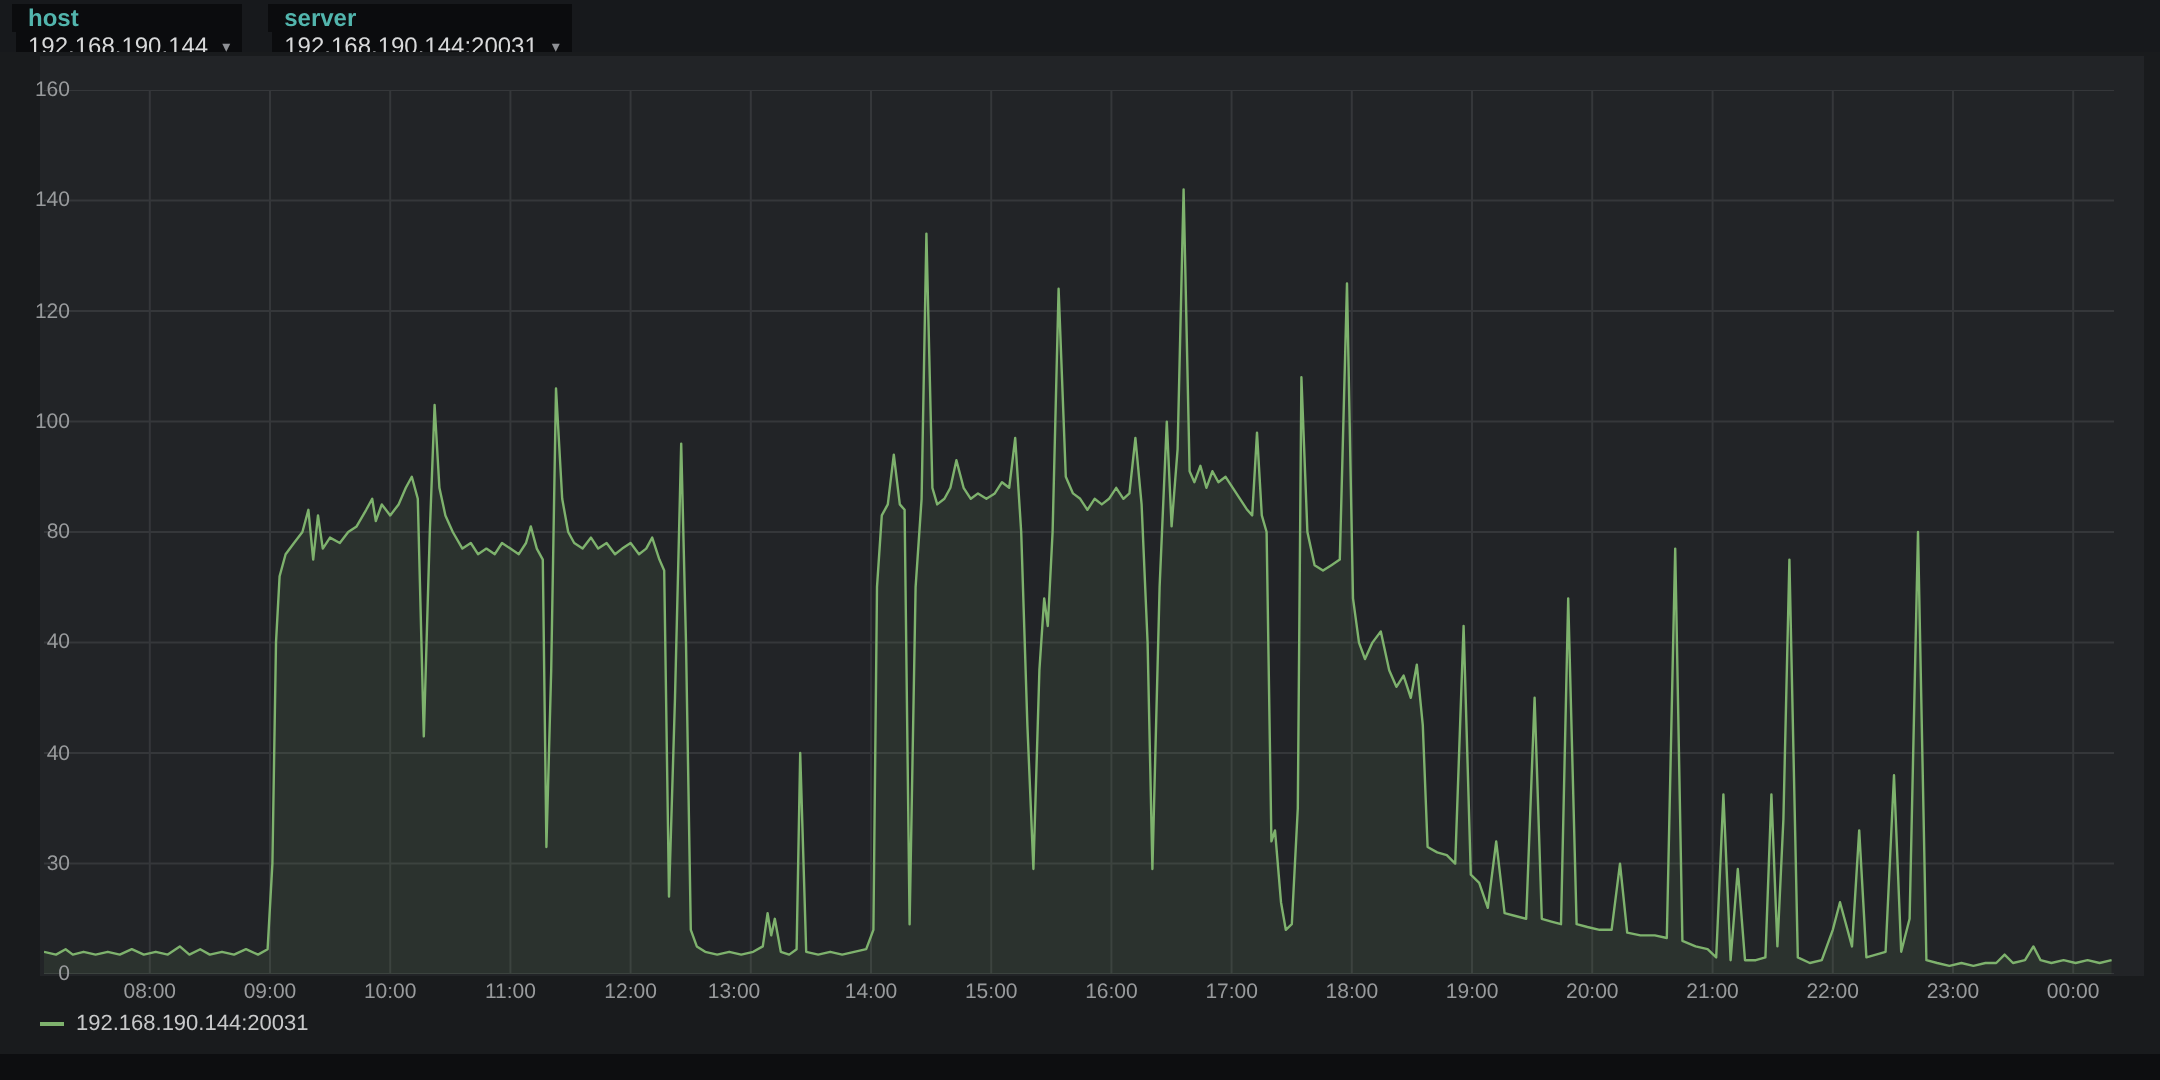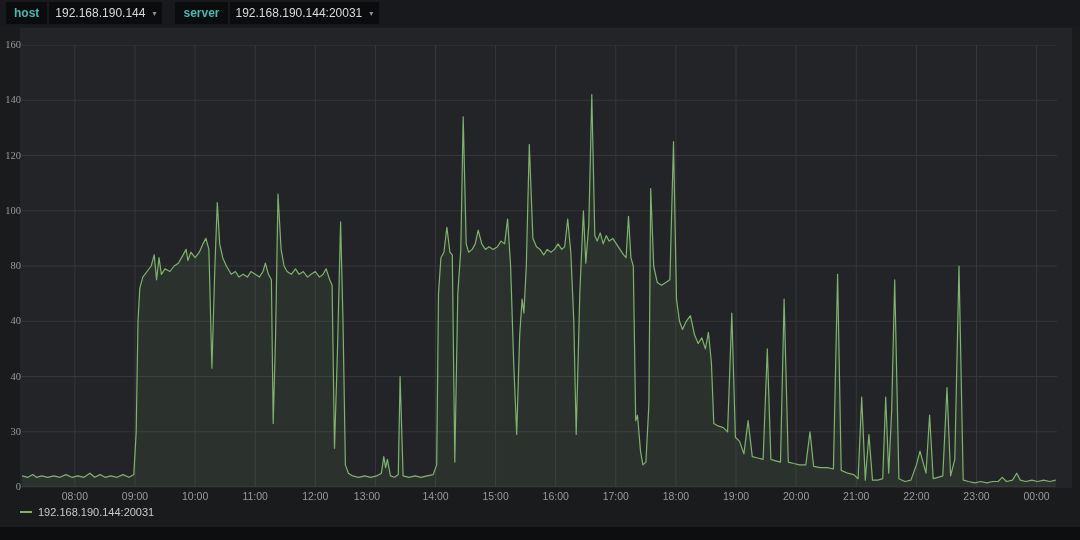--- a/index.html
+++ b/index.html
@@ -7,40 +7,40 @@
     width:1080px;height:540px;position:relative;overflow:hidden;
     background:#0d0e10;
     font-family:"Liberation Sans", sans-serif;
   }
   
   .topbar{
     position:absolute;left:0;top:0;width:1080px;height:26px;
     background:#17191c;display:flex;align-items:center;
     padding-left:6px;box-sizing:border-box;gap:13px;
   }
-  .var-group{display:flex;align-items:stretch;height:22px;}
+  .var-group{display:flex;align-items:stretch;height:22px;flex-direction:column;}
   .var-label{
     background:#0b0c0e;color:#52b5ad;font-size:12px;font-weight:bold;
     padding:0 8px;display:flex;align-items:center;
   }
   .var-value{
     background:#0b0c0e;color:#d8d9da;font-size:12px;
     padding:0 6px;display:flex;align-items:center;margin-left:2px;cursor:pointer;white-space:nowrap;
   }
   .caret{color:#8e9094;font-size:8px;margin-left:7px;}
   
   .panel{position:absolute;left:0;top:26px;width:1080px;height:501px;background:#191b1d;}
   .plot-bg{position:absolute;left:20px;top:2px;width:1052px;height:460px;background:#222427;}
   .panel-title{
     position:absolute;left:0;top:5px;width:100%;text-align:center;
     color:#d8d9da;font-size:11.5px;cursor:pointer;
   }
   #chart-svg{position:absolute;left:22px;top:19px;width:1035px;height:442px;}
   .x-tick{position:absolute;top:464px;width:50px;text-align:center;color:#989a9c;font-size:10.5px;}
-  .y-tick{position:absolute;left:0;width:21px;text-align:right;color:#989a9c;font-size:10.5px;height:12px;line-height:12px;font-family:Liberation Serif, serif;}
+  .y-tick{position:absolute;left:0;width:35px;text-align:right;color:#989a9c;font-size:10.5px;height:12px;line-height:12px;}
   .legend{position:absolute;left:20px;top:480px;display:flex;align-items:center;gap:6px;}
   .legend-dash{width:12px;height:2px;background:#7eb26d;}
   .legend-label{color:#c8c9ca;font-size:11px;cursor:pointer;}
 </style>
 </head>
 <body>
 
 <div class="topbar">
   <div class="var-group">
     <span class="var-label">host</span>

